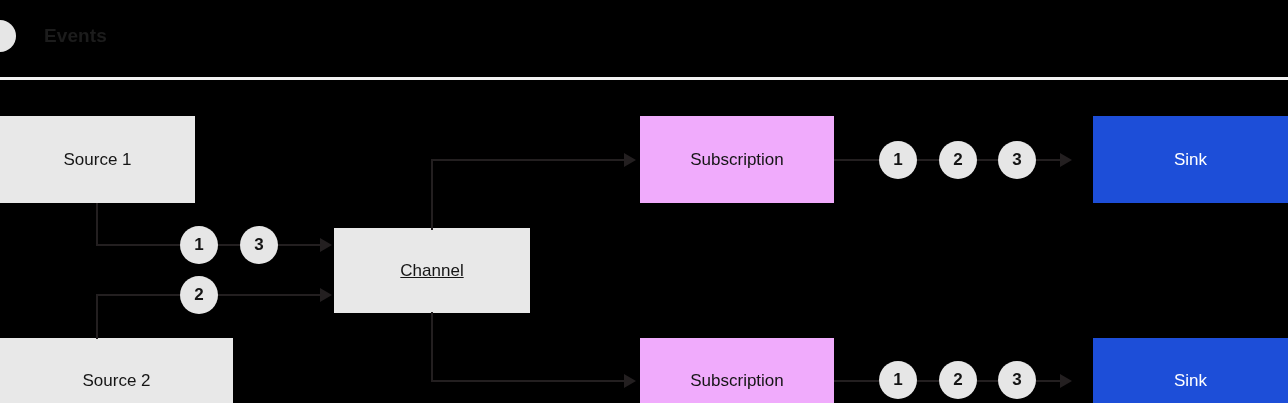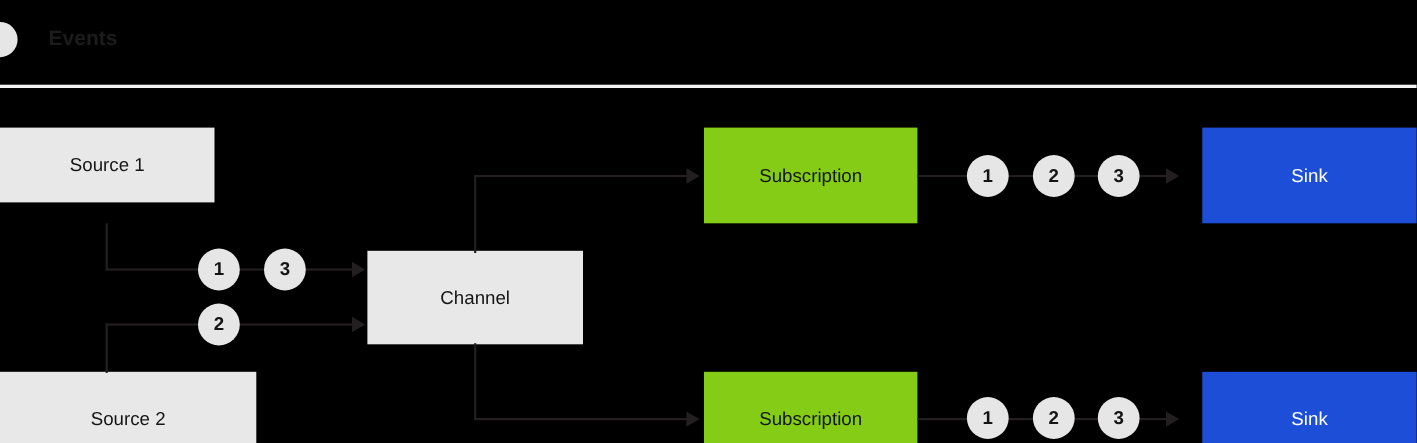--- a/index.html
+++ b/index.html
@@ -60,21 +60,21 @@
     position: absolute;
     display: flex;
     align-items: center;
     justify-content: center;
     font-size: 17px;
     line-height: 20px;
     white-space: nowrap;
     box-sizing: border-box;
   }
   .node-gray  { background: #e8e8e8; color: #151515; }
-  .node-lblue { background: #84cc16; color: #151515; }
+  .node-lblue { background: #f0abfc; color: #151515; }
   .node-blue  { background: #1d4ed8; color: #ffffff; }
 
   
   .line-h {
     position: absolute;
     height: 2px;
     background: #231f20;
   }
   .line-v {
     position: absolute;
@@ -108,42 +108,42 @@
 </style>
 </head>
 <body>
 
 <div id="stage">
 
   <div class="legend-dot"></div>
   <div class="legend-label">Events</div>
   <div class="header-rule"></div>
 
-  <div class="node node-gray" style="left:0px; top:96px; width:195px; height:68px;">
+  <div class="node node-gray" style="left:0px; top:96px; width:195px; height:87px;">
     <span>Source 1</span>
   </div>
 
   <div class="line-v" style="left:96px; top:183px; height:43px;"></div>
   <div class="line-h" style="left:96px; top:224px; width:226px;"></div>
   <div class="arrow-head" style="left:320px; top:218px;"></div>
 
   <div class="token" style="left:180px; top:206px;">1</div>
   <div class="token" style="left:240px; top:206px;">3</div>
 
   <div class="node node-gray" style="left:0px; top:318px; width:233px; height:85px;">
     <span>Source 2</span>
   </div>
 
   <div class="line-v" style="left:96px; top:274px; height:45px;"></div>
   <div class="line-h" style="left:96px; top:274px; width:226px;"></div>
   <div class="arrow-head" style="left:320px; top:268px;"></div>
 
   <div class="token" style="left:180px; top:256px;">2</div>
 
-  <div class="node node-gray" style="left:334px; top:208px; width:196px; height:85px;">
+  <div class="node node-gray" style="left:334px; top:208px; width:196px; height:85px;text-decoration:underline;">
     <span>Channel</span>
   </div>
 
   <div class="line-v" style="left:431px; top:140px; height:70px;"></div>
   <div class="line-h" style="left:431px; top:139px; width:195px;"></div>
   <div class="arrow-head" style="left:624px; top:133px;"></div>
 
   <div class="line-v" style="left:431px; top:292px; height:70px;"></div>
   <div class="line-h" style="left:431px; top:360px; width:195px;"></div>
   <div class="arrow-head" style="left:624px; top:354px;"></div>

